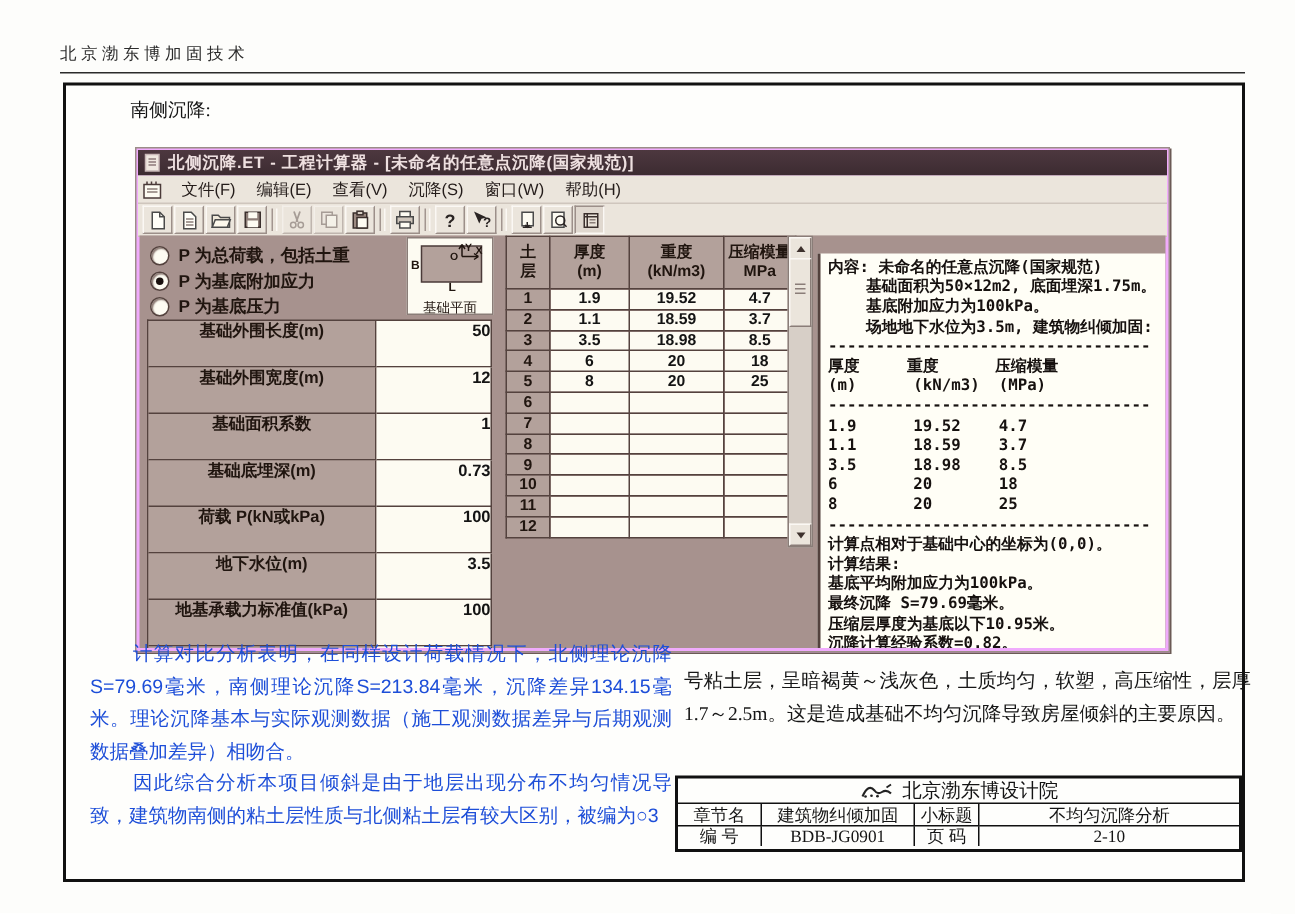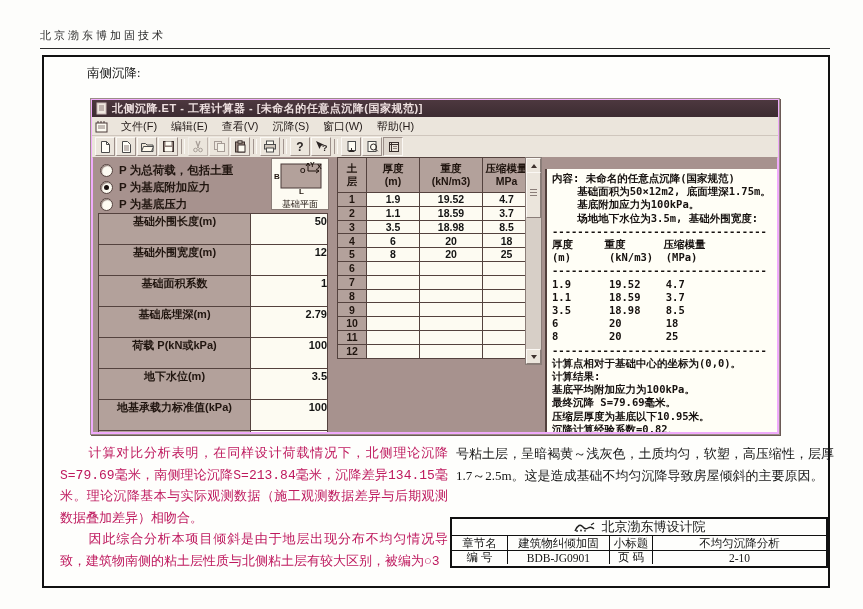--- a/index.html
+++ b/index.html
@@ -73,22 +73,22 @@
   .sb-thumb::after{content:"";position:absolute;left:3px;top:19px;width:7px;height:1px;
             background:#8a7d78;box-shadow:0 3px 0 #8a7d78,0 -3px 0 #8a7d78;}
 
   
   .output-panel{position:absolute;left:452px;top:0;width:232px;height:275px;background:#fffef6;
                 border-left:2px solid #53413d;padding:3px 0 0 5px;box-sizing:border-box;overflow:hidden;margin-top:12px;}
   .oline{font-family:"DejaVu Sans Mono",monospace;font-size:10.5px;line-height:13.2px;
          font-weight:bold;color:#16110f;white-space:pre;}
 
   
-  .body-left{position:absolute;left:16px;top:386px;width:388px;font-family:Liberation Mono, monospace;
-             font-size:13px;line-height:21.5px;text-align:justify;color:#be185d;}
+  .body-left{position:absolute;left:16px;top:368px;width:388px;font-family:Liberation Sans, sans-serif;
+             font-size:13px;line-height:21.5px;text-align:justify;color:#1d4ed8;}
   .body-left p{margin:0;text-indent:2.2em;}
   .body-right{position:absolute;left:412px;top:386px;width:378px;font-family:"Liberation Serif",serif;
               font-size:13px;line-height:21.5px;text-align:justify;color:#161616;}
 
   
   .footer{position:absolute;left:406px;top:460px;width:374px;height:47px;border:2px solid #111;
           display:grid;grid-template-columns:56px 102px 43px 1fr;grid-template-rows:17px 15px 13px;
           background:#fefefc;font-family:"Liberation Serif",serif;}
   .fcell{border-right:1px solid #111;border-bottom:1px solid #111;display:flex;align-items:center;
          justify-content:center;font-size:11.5px;white-space:nowrap;overflow:hidden;}
@@ -263,21 +263,21 @@
           <div class="prow">
               <div class="plabel">基础外围宽度(m)</div>
               <div class="pvalue">12</div>
             </div>
           <div class="prow">
               <div class="plabel">基础面积系数</div>
               <div class="pvalue">1</div>
             </div>
           <div class="prow">
               <div class="plabel">基础底埋深(m)</div>
-              <div class="pvalue">2.79</div>
+              <div class="pvalue">0.73</div>
             </div>
           <div class="prow">
               <div class="plabel">荷载 P(kN或kPa)</div>
               <div class="pvalue">100</div>
             </div>
           <div class="prow">
               <div class="plabel">地下水位(m)</div>
               <div class="pvalue">3.5</div>
             </div>
           <div class="prow">
@@ -389,21 +389,21 @@
             <div class="sb-btn" style="bottom:0;">
                 <span class="tri-dn"></span>
               </div>
           </div>
         </div>
 
         <div class="output-panel">
           <div class="oline">内容: 未命名的任意点沉降(国家规范)</div>
           <div class="oline">    基础面积为50×12m2, 底面埋深1.75m。</div>
           <div class="oline">    基底附加应力为100kPa。</div>
-          <div class="oline">    场地地下水位为3.5m, 基础外围宽度:</div>
+          <div class="oline">    场地地下水位为3.5m, 建筑物纠倾加固:</div>
           <div class="oline">----------------------------------</div>
           <div class="oline">厚度     重度      压缩模量</div>
           <div class="oline">(m)      (kN/m3)  (MPa)</div>
           <div class="oline">----------------------------------</div>
           <div class="oline">1.9      19.52    4.7</div>
           <div class="oline">1.1      18.59    3.7</div>
           <div class="oline">3.5      18.98    8.5</div>
           <div class="oline">6        20       18</div>
           <div class="oline">8        20       25</div>
           <div class="oline">----------------------------------</div>

